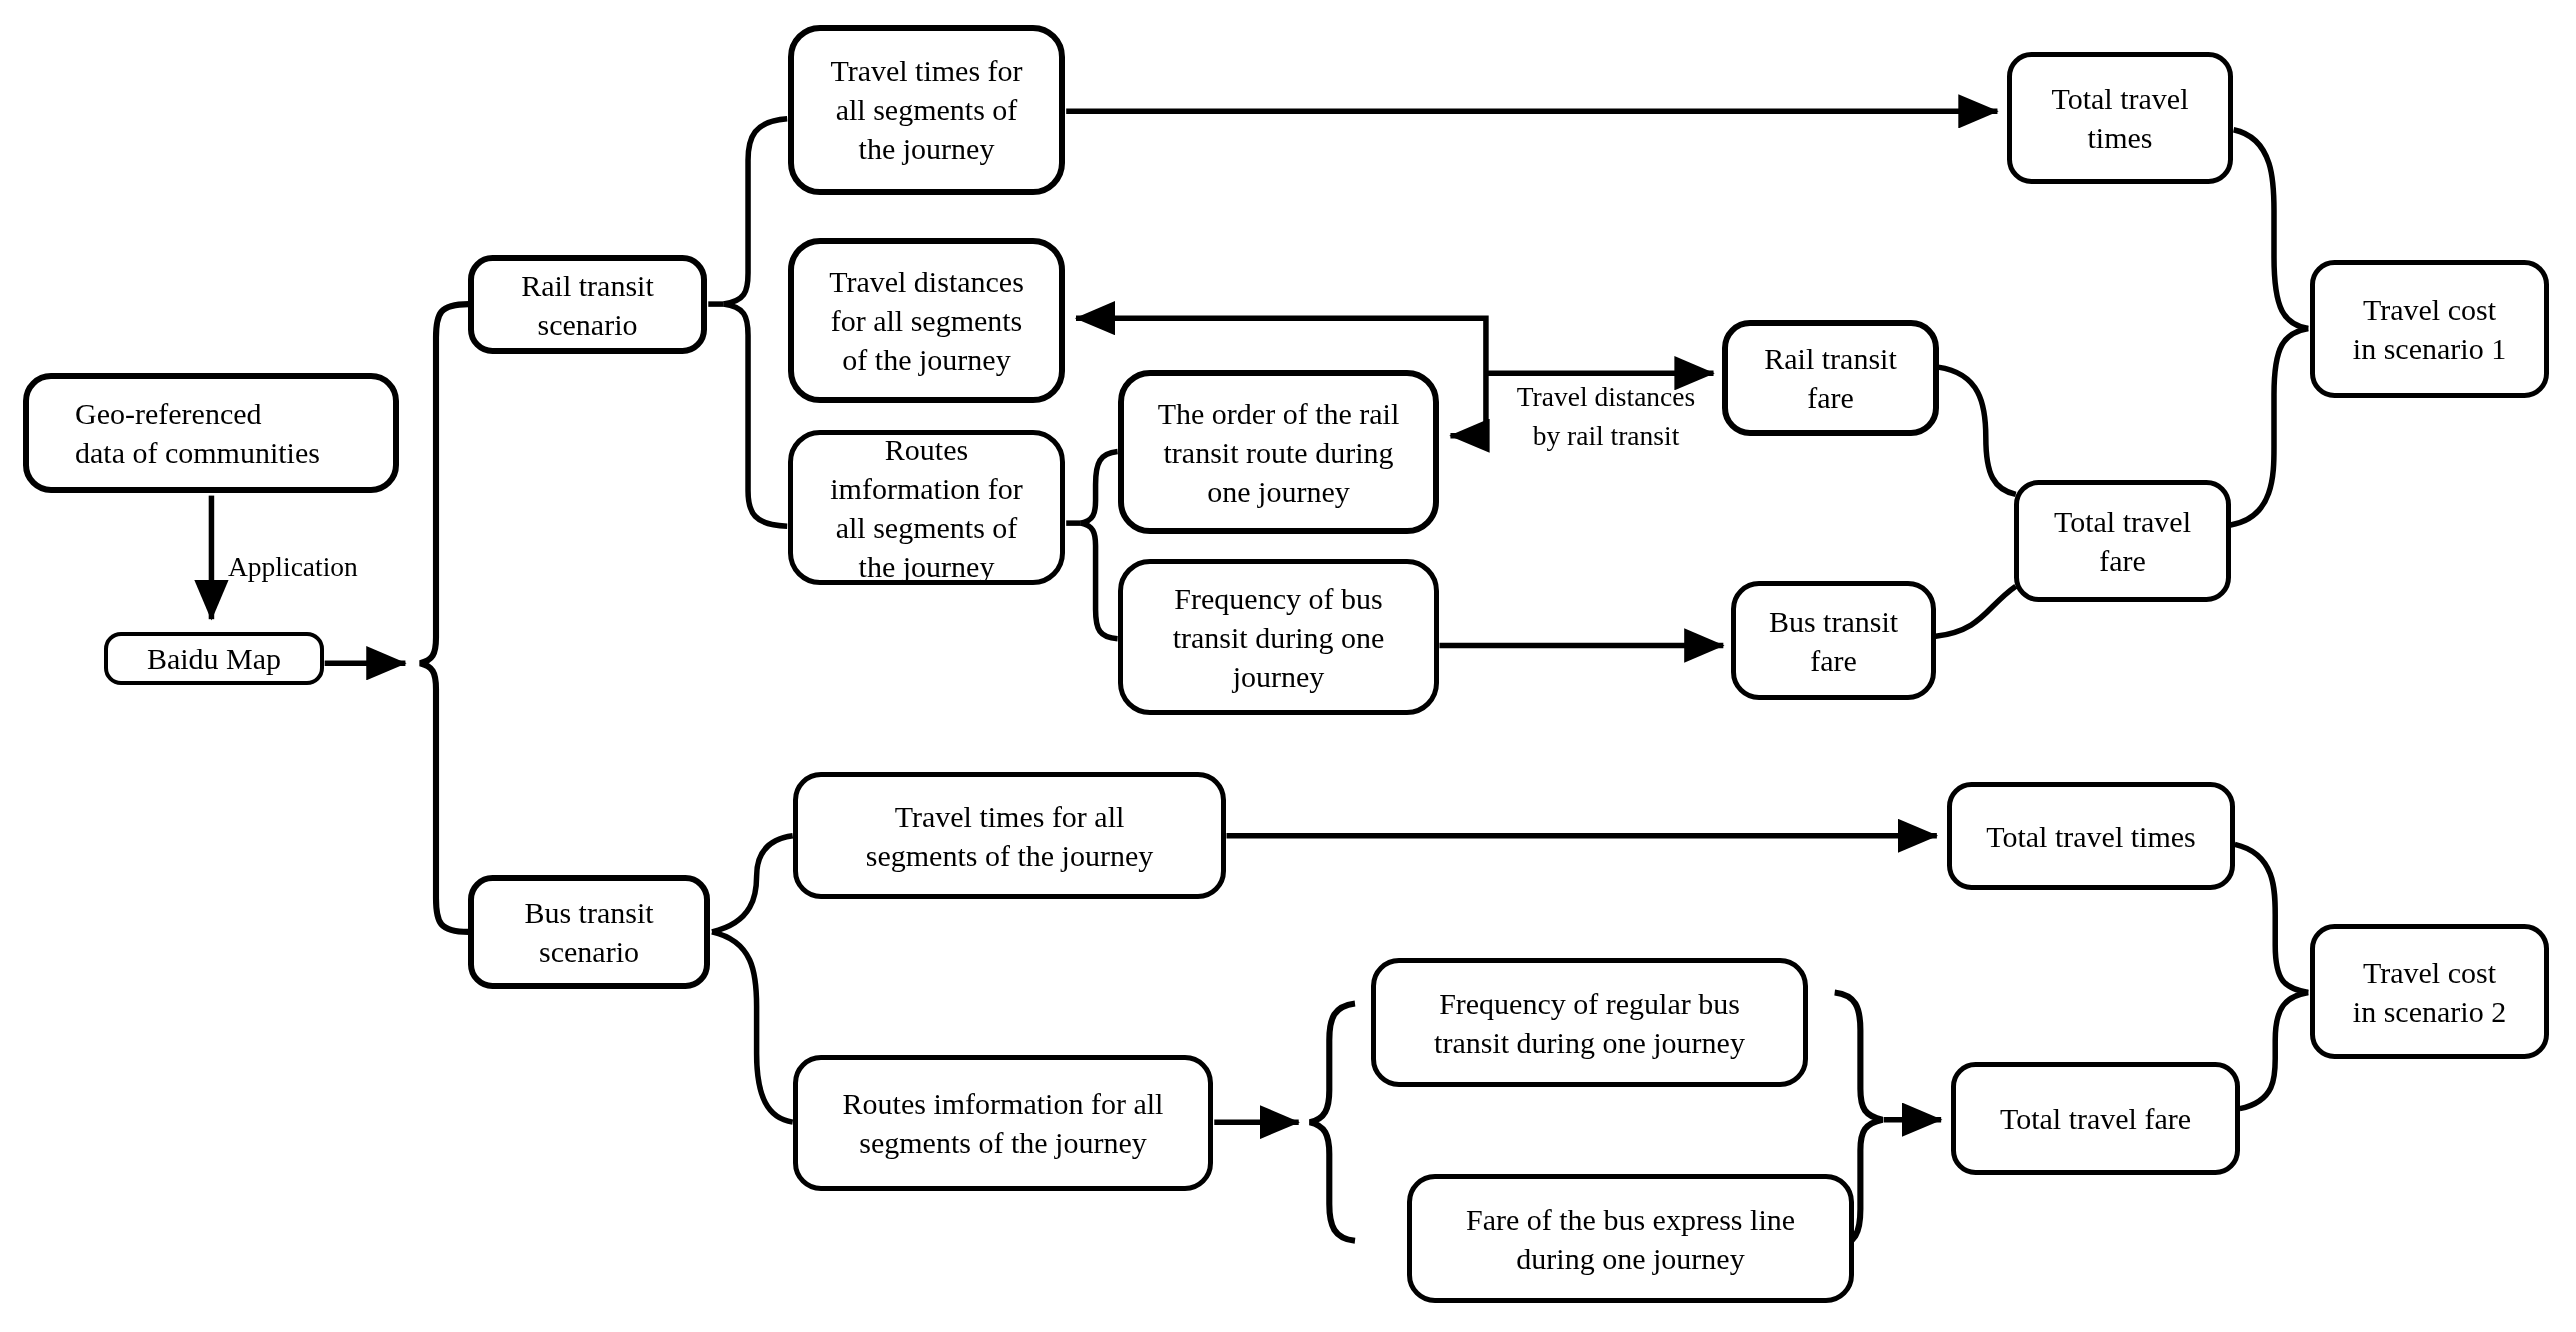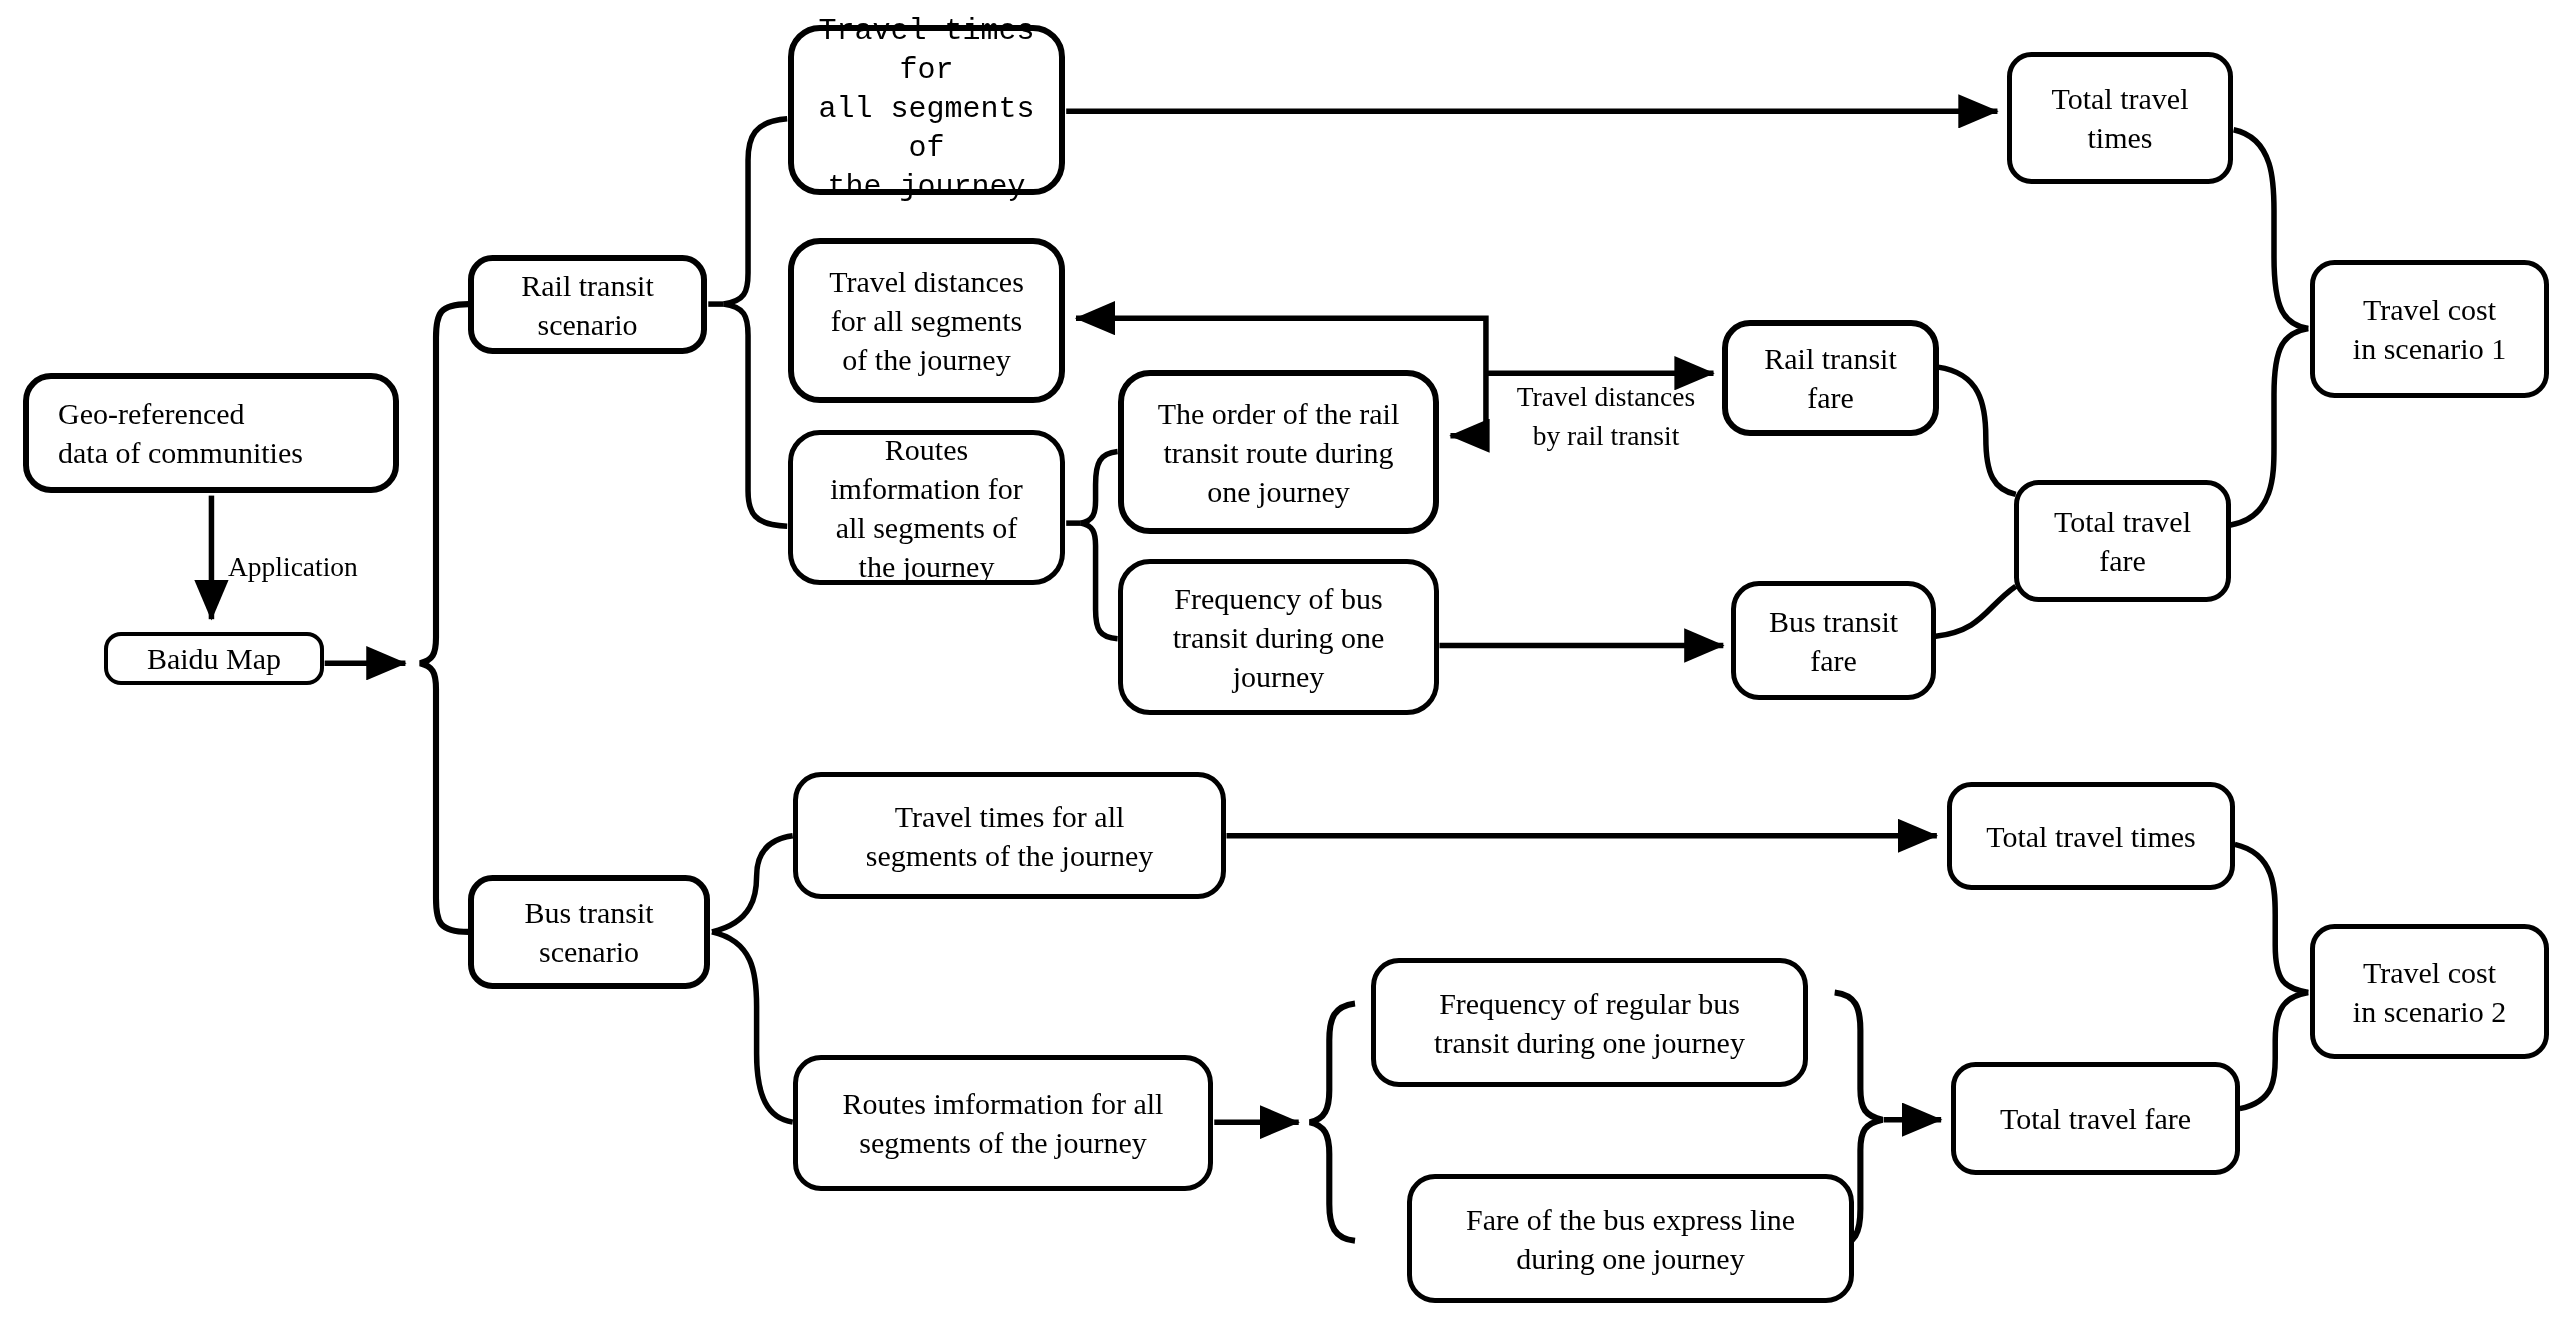--- a/index.html
+++ b/index.html
@@ -5,25 +5,25 @@
   html,body{margin:0;padding:0;background:#ffffff;}
   #canvas{position:relative;width:2576px;height:1332px;background:#ffffff;overflow:hidden;
           font-family:"Liberation Serif",serif;color:#000;}
   #wires{position:absolute;left:0;top:0;width:2576px;height:1332px;}
   .box{position:absolute;box-sizing:border-box;background:#ffffff;border:5.5px solid #000;
        display:flex;align-items:center;justify-content:center;text-align:center;
        white-space:pre-line;font-size:30px;line-height:1.30;}
   .edge-label{position:absolute;white-space:pre-line;font-size:27.5px;line-height:1.42;}
   
   #b-geo{left:23px;top:373px;width:376px;height:120px;border-radius:28px;border-width:6.1px;
-         justify-content:flex-start;text-align:left;padding-left:29px;}
+         justify-content:flex-start;text-align:left;padding-left:46px;}
   #b-baidu{left:104px;top:632px;width:220px;height:53px;border-radius:17px;border-width:4.3px;}
   #b-rail-scen{left:468px;top:255px;width:239px;height:99px;border-radius:24.5px;border-width:6.1px;}
   #b-bus-scen{left:468px;top:875px;width:242px;height:114px;border-radius:24.5px;border-width:6.1px;}
-  #b-tt-rail{left:788px;top:24.5px;width:277px;height:170px;border-radius:32px;border-width:6.1px;font-family:Liberation Mono, monospace;}
+  #b-tt-rail{left:788px;top:24.5px;width:277px;height:170px;border-radius:32px;border-width:6.1px;}
   #b-tdist{left:788px;top:238px;width:277px;height:165px;border-radius:32px;border-width:6.1px;}
   #b-routes-rail{left:788px;top:430px;width:277px;height:155px;border-radius:32px;}
   #b-order{left:1118px;top:370px;width:321px;height:164px;border-radius:32px;border-width:6.1px;}
   #b-freq-bus{left:1118px;top:559px;width:321px;height:156px;border-radius:32px;}
   #b-rail-fare{left:1722px;top:320px;width:217px;height:116px;border-radius:28px;border-width:6.1px;}
   #b-bus-fare{left:1731px;top:581px;width:205px;height:119px;border-radius:28px;}
   #b-tf1{left:2014px;top:480px;width:217px;height:122px;border-radius:24.5px;}
   #b-tt1{left:2007px;top:52px;width:226px;height:132px;border-radius:24.5px;}
   #b-cost1{left:2310px;top:260px;width:239px;height:138px;border-radius:24.5px;}
   #b-tt-bus{left:793px;top:772px;width:433px;height:127px;border-radius:28px;}

